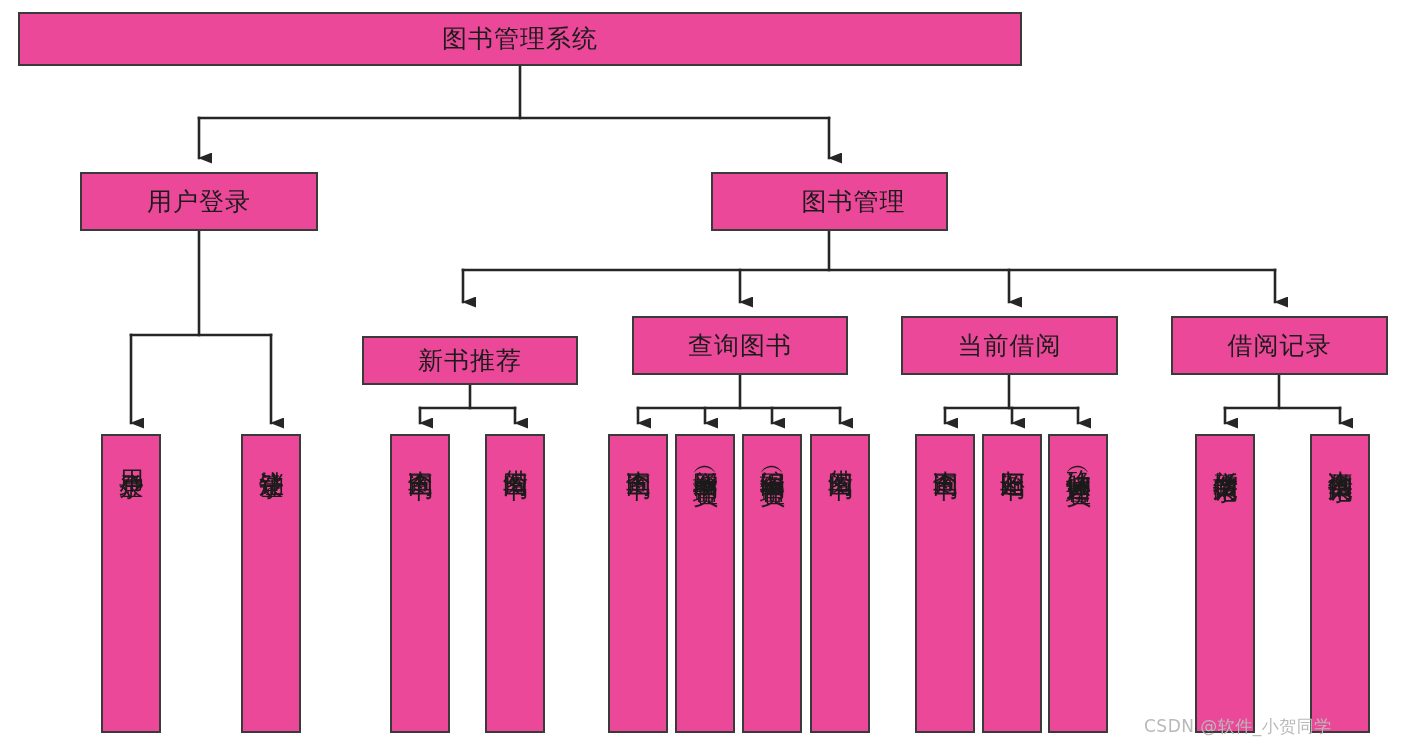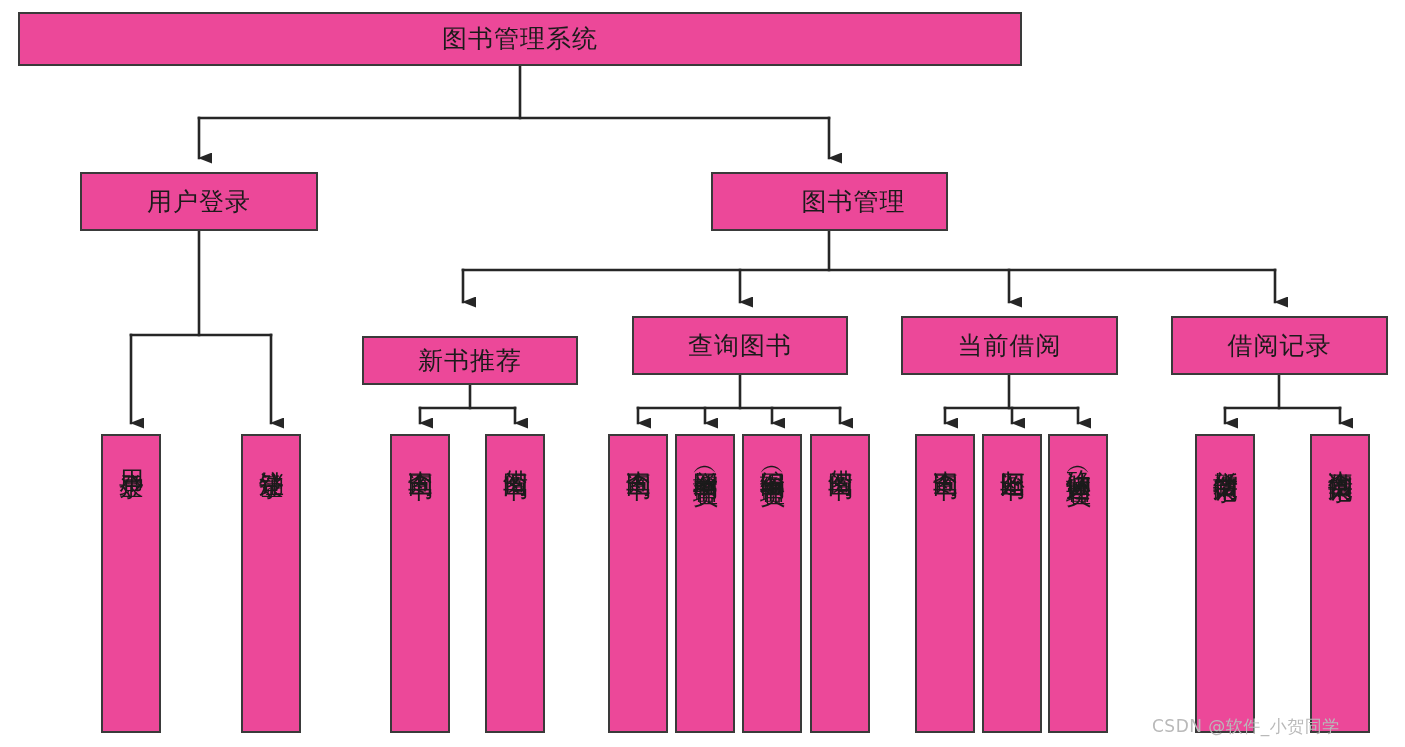--- a/index.html
+++ b/index.html
@@ -179,15 +179,15 @@
     <span class="vtext">确认归还（管理员）</span>
   </div>
 
   <div class="node vert" style="left:1195px; top:434px; width:60px; height:299px;">
     <span class="vtext">新增借阅记录</span>
   </div>
   <div class="node vert" style="left:1310px; top:434px; width:60px; height:299px;">
     <span class="vtext">查询借阅记录</span>
   </div>
 
-  <div class="watermark" style="left:1144px; top:715px;margin-left:8px;">CSDN @软件_小贺同学</div>
+  <div class="watermark" style="left:1144px; top:715px;">CSDN @软件_小贺同学</div>
 
 </div>
 
 </body></html>

